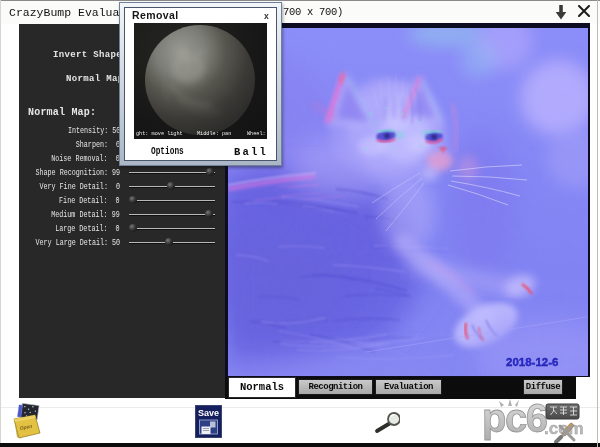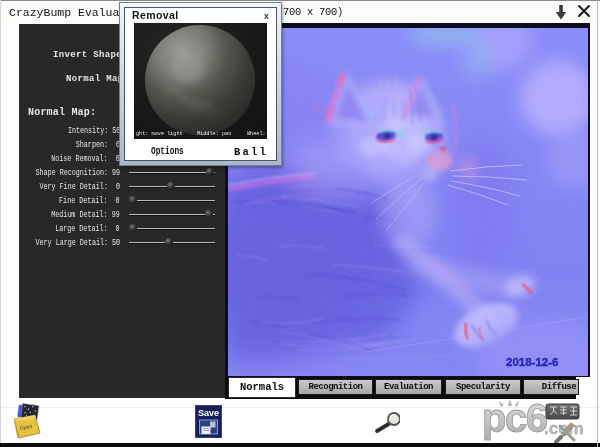--- a/index.html
+++ b/index.html
@@ -283,22 +283,21 @@
     <rect width="360" height="348" filter="url(#grain)" opacity="0.16" style="mix-blend-mode:soft-light"></rect>
 
     <text x="278" y="338" font-family="Liberation Sans, sans-serif" font-size="11.5" font-weight="bold" fill="#2e2ecc" stroke="#151580" stroke-width="0.35">2018-12-6</text>
   </svg>
 </div>
 
 <div class="abs" id="tabstrip">
   <div class="tab" id="tab-normals" style="width:66px;">Normals</div>
   <div class="tab" style="left:73px;width:73px;">Recognition</div>
   <div class="tab" style="left:150px;width:65px;">Evaluation</div>
-  <div class="tab" style="left:220px;width:74px;">Specularity</div>
-  <div class="tab" style="left:298px;width:38px;padding-left:16px;">Diffuse</div>
+  <div class="tab" style="left:298px;width:38px;">Diffuse</div>
 </div>
 
 <div class="abs" id="footline"></div>
 
 <svg class="abs" style="left:13px;top:403px" width="28" height="36" viewBox="0 0 28 36">
   <g transform="rotate(8 14 10)">
     <rect x="8" y="1" width="17" height="14" fill="#252730" stroke="#c9ccd4" stroke-width="0.6"></rect>
     <g fill="#cfd3da">
         <circle cx="11" cy="4" r="0.7"></circle>
         <circle cx="15" cy="6" r="0.7"></circle>

